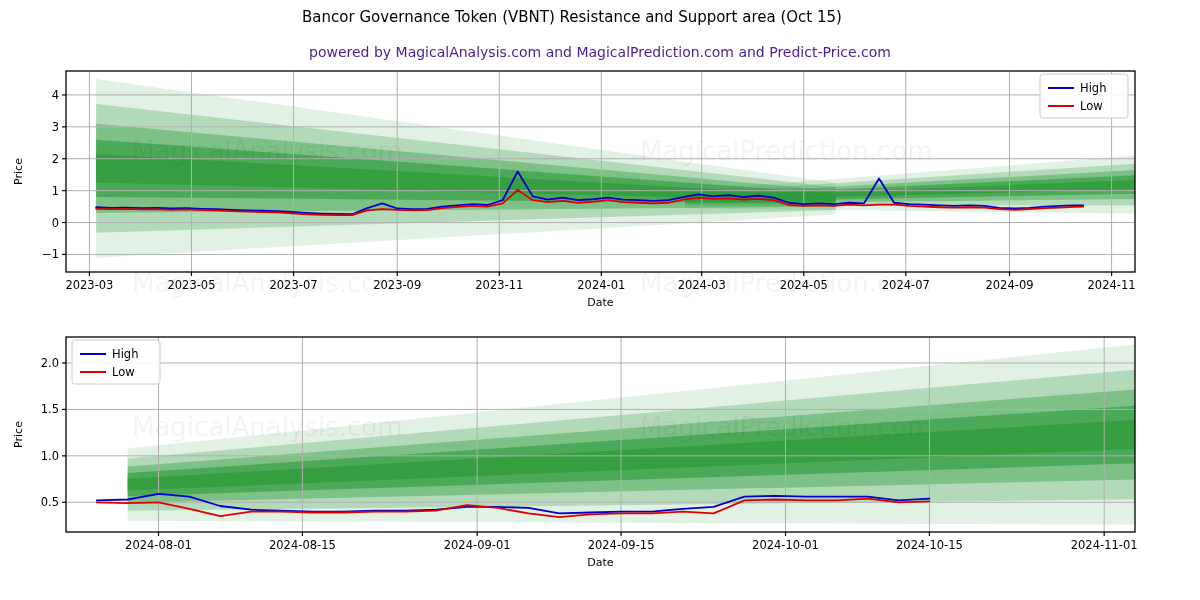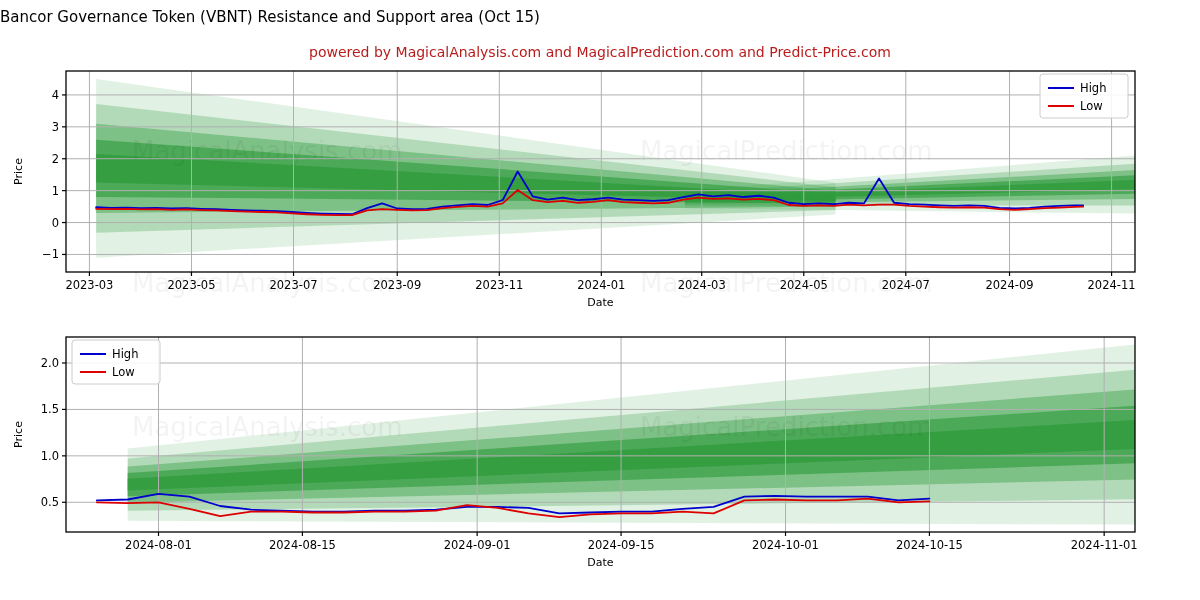--- a/index.html
+++ b/index.html
@@ -1,18 +1,18 @@
 <!DOCTYPE html>
 <html><head>
 <meta charset="utf-8">
 <style>
   html,body{margin:0;padding:0;}
   body{width:1200px;height:600px;background:#ffffff;font-family:"DejaVu Sans","Liberation Sans",sans-serif;overflow:hidden;position:relative;}
-  .title{position:absolute;left:0;top:8px;width:1144px;font-size:15px;color:#000;}
-  .subtitle{position:absolute;left:0;top:44px;width:1200px;text-align:center;font-size:14px;color:#b91c1c;}
+  .title{position:absolute;left:0;top:8px;width:1144px;text-align:center;font-size:15px;color:#000;}
+  .subtitle{position:absolute;left:0;top:44px;width:1200px;text-align:center;font-size:14px;color:#4c1d95;}
   .chart{position:absolute;}
   #chart-top{left:0;top:60px;width:1200px;height:260px;}
   #chart-bottom{left:0;top:326px;width:1200px;height:264px;}
   svg{display:block;}
   .axis-label{font-size:11px;fill:#000;font-family:"DejaVu Sans","Liberation Sans",sans-serif;}
   .tick-label{font-size:11.5px;fill:#000;font-family:"DejaVu Sans","Liberation Sans",sans-serif;}
   .legend-label{font-size:11.5px;fill:#000;font-family:"DejaVu Sans","Liberation Sans",sans-serif;}
   .wm{font-size:26px;fill:#000;opacity:0.045;font-family:"DejaVu Sans","Liberation Sans",sans-serif;}
 </style>
 </head>

